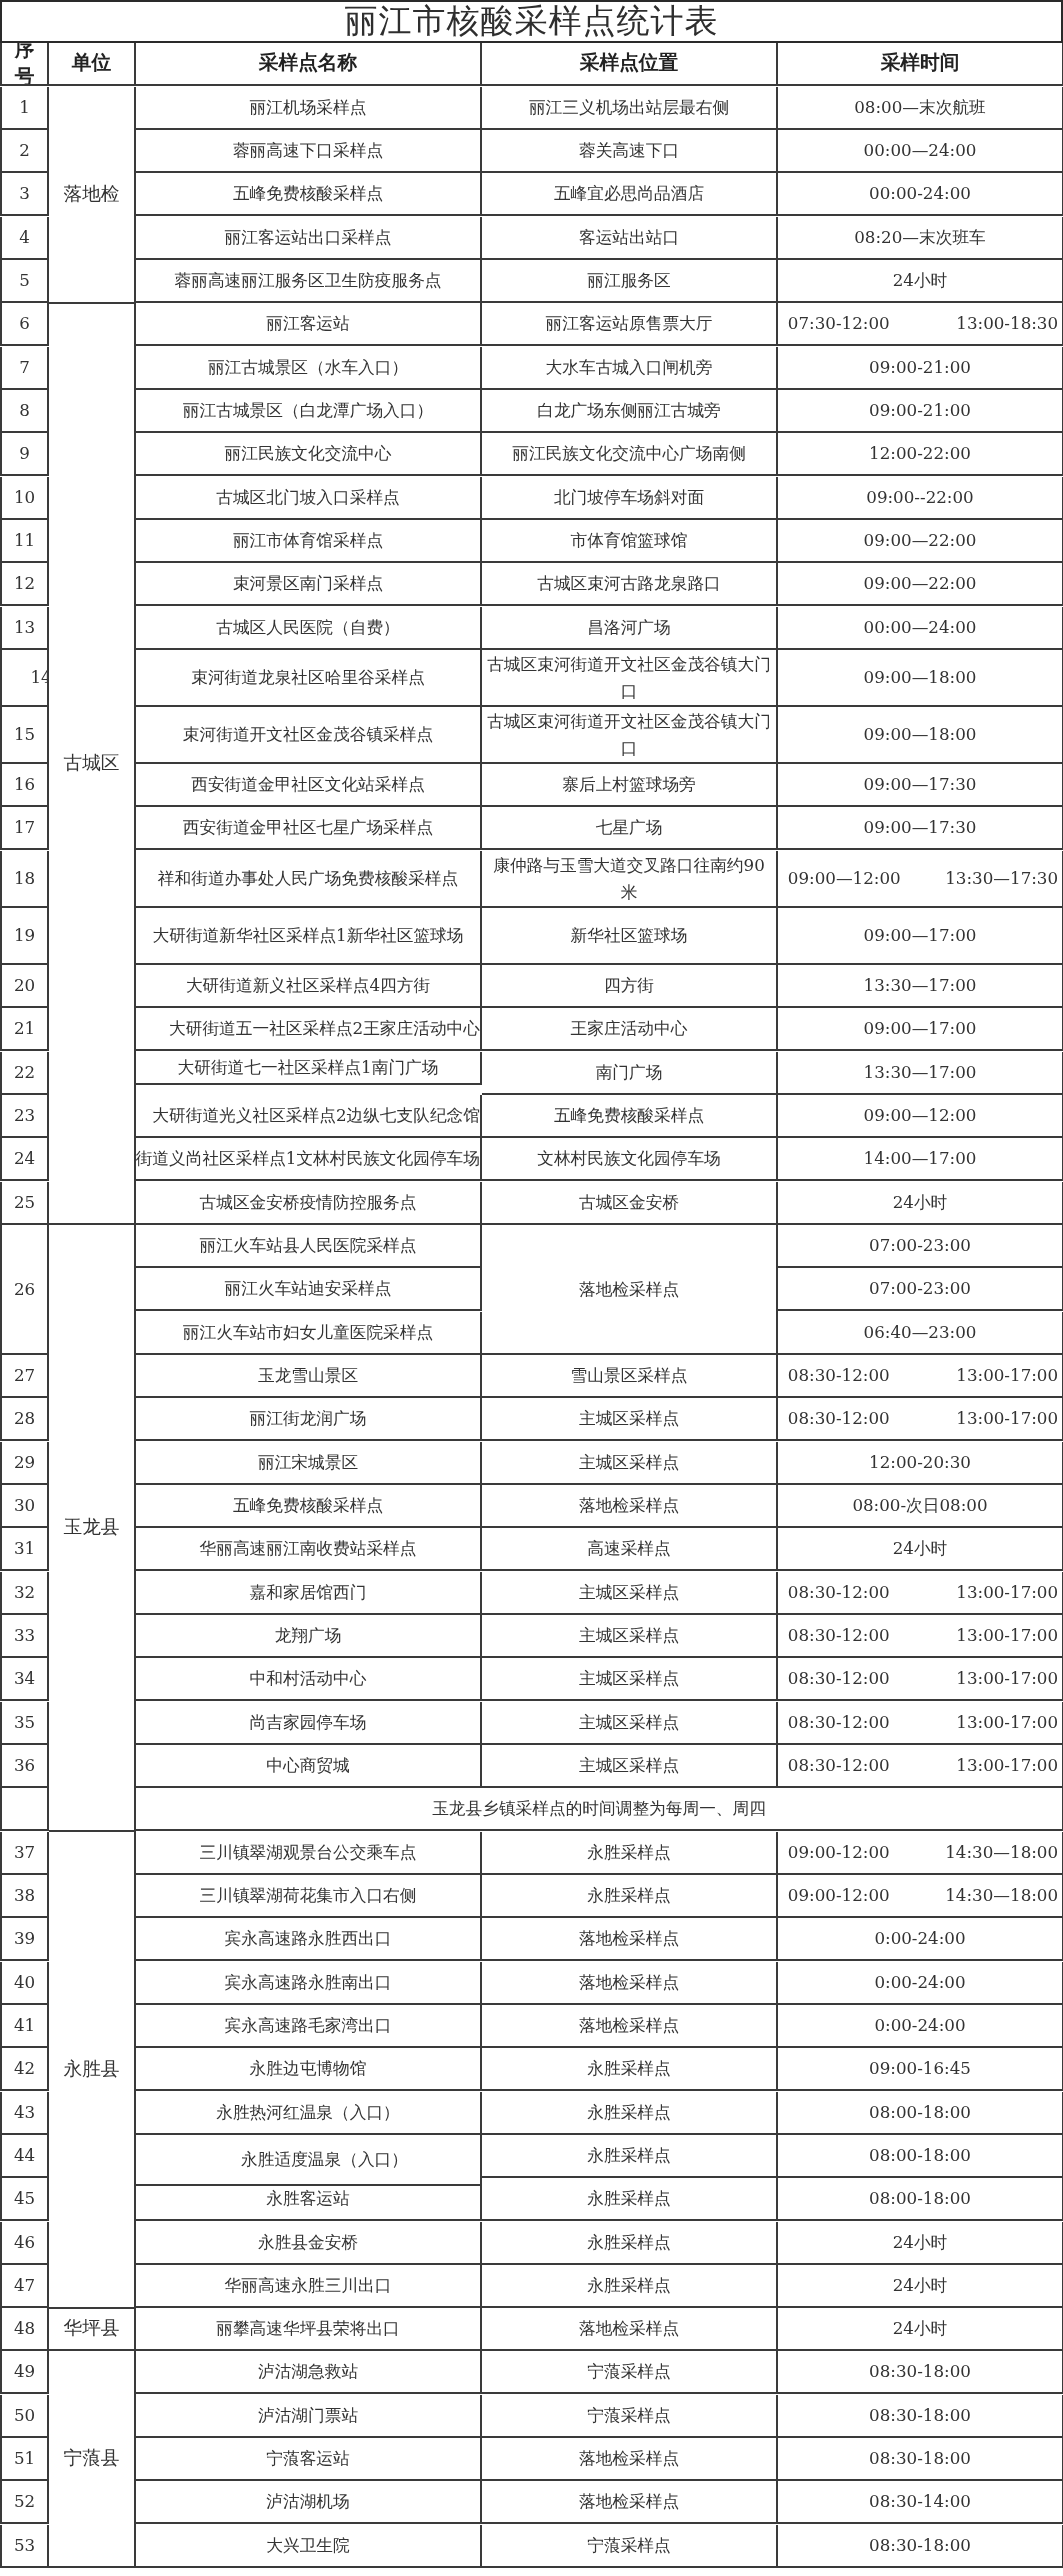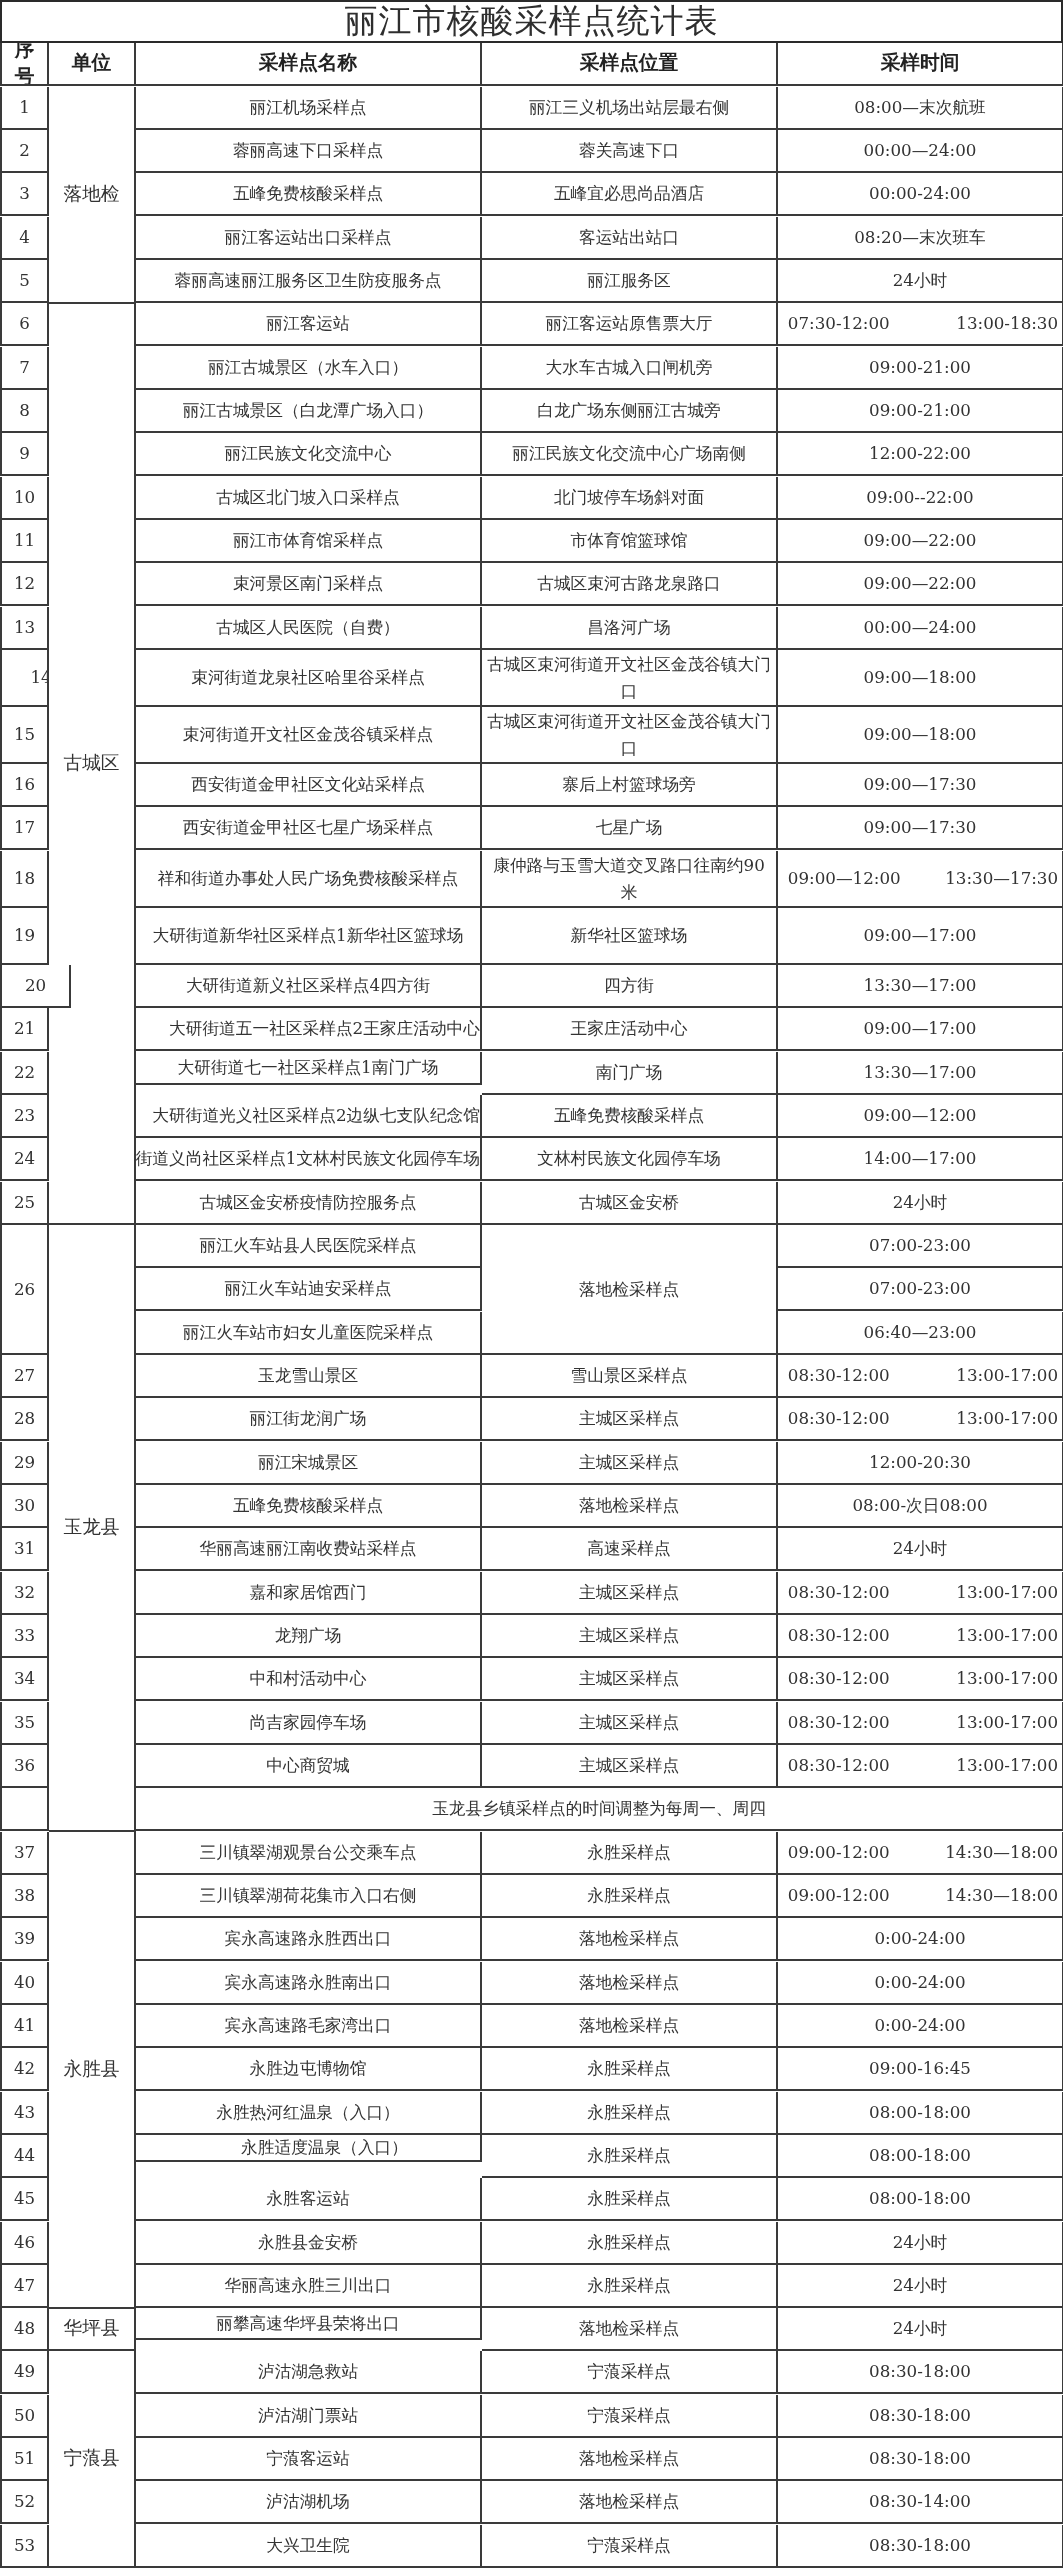--- a/index.html
+++ b/index.html
@@ -106,21 +106,21 @@
       <div class="cell" style="left: 136px; top: 851px; width: 346px; height: 57px;">祥和街道办事处人民广场免费核酸采样点</div>
       <div class="cell" style="left: 482px; top: 851px; width: 296px; height: 57px;">康仲路与玉雪大道交叉路口往南约90米</div>
       <div class="cell time2" style="left: 778px; top: 851px; width: 286px; height: 57px;">
         <span>09:00—12:00</span>
         <span>13:30—17:30</span>
       </div>
       <div class="cell first" style="left: 0px; top: 908px; width: 49px; height: 57px;">19</div>
       <div class="cell" style="left: 136px; top: 908px; width: 346px; height: 57px;">大研街道新华社区采样点1新华社区篮球场</div>
       <div class="cell" style="left: 482px; top: 908px; width: 296px; height: 57px;">新华社区篮球场</div>
       <div class="cell nowrap" style="left: 778px; top: 908px; width: 286px; height: 57px;">09:00—17:00</div>
-      <div class="cell first" style="left: 0px; top: 965px; width: 71px; height: 43px;">20</div>
+      <div class="cell first" style="left: 0px; top: 965px; width: 49px; height: 43px;">20</div>
       <div class="cell" style="left: 136px; top: 965px; width: 346px; height: 43px;">大研街道新义社区采样点4四方街</div>
       <div class="cell" style="left: 482px; top: 965px; width: 296px; height: 43px;">四方街</div>
       <div class="cell nowrap" style="left: 778px; top: 965px; width: 286px; height: 43px;">13:30—17:00</div>
       <div class="cell first" style="left: 0px; top: 1008px; width: 49px; height: 43px;">21</div>
       <div class="cell trunc" style="left: 136px; top: 1008px; width: 346px; height: 43px;">大研街道五一社区采样点2王家庄活动中心</div>
       <div class="cell" style="left: 482px; top: 1008px; width: 296px; height: 43px;">王家庄活动中心</div>
       <div class="cell nowrap" style="left: 778px; top: 1008px; width: 286px; height: 43px;">09:00—17:00</div>
       <div class="cell first" style="left: 0px; top: 1052px; width: 49px; height: 43px;">22</div>
       <div class="cell" style="left: 136px; top: 1052px; width: 346px; height: 33px;">大研街道七一社区采样点1南门广场</div>
       <div class="cell" style="left: 482px; top: 1052px; width: 296px; height: 43px;">南门广场</div>
@@ -236,37 +236,37 @@
       <div class="cell nowrap" style="left: 778px; top: 2005px; width: 286px; height: 43px;">0:00-24:00</div>
       <div class="cell first" style="left: 0px; top: 2048px; width: 49px; height: 43px;">42</div>
       <div class="cell" style="left: 136px; top: 2048px; width: 346px; height: 43px;">永胜边屯博物馆</div>
       <div class="cell" style="left: 482px; top: 2048px; width: 296px; height: 43px;">永胜采样点</div>
       <div class="cell nowrap" style="left: 778px; top: 2048px; width: 286px; height: 43px;">09:00-16:45</div>
       <div class="cell first" style="left: 0px; top: 2092px; width: 49px; height: 43px;">43</div>
       <div class="cell" style="left: 136px; top: 2092px; width: 346px; height: 43px;">永胜热河红温泉（入口）</div>
       <div class="cell" style="left: 482px; top: 2092px; width: 296px; height: 43px;">永胜采样点</div>
       <div class="cell nowrap" style="left: 778px; top: 2092px; width: 286px; height: 43px;">08:00-18:00</div>
       <div class="cell first" style="left: 0px; top: 2135px; width: 49px; height: 43px;">44</div>
-      <div class="cell" style="left: 136px; top: 2135px; width: 346px; height: 27px; padding-left: 36px;">永胜适度温泉（入口）</div>
+      <div class="cell" style="left: 136px; top: 2135px; width: 346px; height: 51px; padding-left: 36px;">永胜适度温泉（入口）</div>
       <div class="cell" style="left: 482px; top: 2135px; width: 296px; height: 43px;">永胜采样点</div>
       <div class="cell nowrap" style="left: 778px; top: 2135px; width: 286px; height: 43px;">08:00-18:00</div>
       <div class="cell first" style="left: 0px; top: 2178px; width: 49px; height: 43px;">45</div>
       <div class="cell" style="left: 136px; top: 2178px; width: 346px; height: 43px;">永胜客运站</div>
       <div class="cell" style="left: 482px; top: 2178px; width: 296px; height: 43px;">永胜采样点</div>
       <div class="cell nowrap" style="left: 778px; top: 2178px; width: 286px; height: 43px;">08:00-18:00</div>
       <div class="cell first" style="left: 0px; top: 2222px; width: 49px; height: 43px;">46</div>
       <div class="cell" style="left: 136px; top: 2222px; width: 346px; height: 43px;">永胜县金安桥</div>
       <div class="cell" style="left: 482px; top: 2222px; width: 296px; height: 43px;">永胜采样点</div>
       <div class="cell nowrap" style="left: 778px; top: 2222px; width: 286px; height: 43px;">24小时</div>
       <div class="cell first" style="left: 0px; top: 2265px; width: 49px; height: 43px;">47</div>
       <div class="cell" style="left: 136px; top: 2265px; width: 346px; height: 43px;">华丽高速永胜三川出口</div>
       <div class="cell" style="left: 482px; top: 2265px; width: 296px; height: 43px;">永胜采样点</div>
       <div class="cell nowrap" style="left: 778px; top: 2265px; width: 286px; height: 43px;">24小时</div>
       <div class="cell first" style="left: 0px; top: 2308px; width: 49px; height: 43px;">48</div>
-      <div class="cell" style="left: 136px; top: 2308px; width: 346px; height: 32px;">丽攀高速华坪县荣将出口</div>
+      <div class="cell" style="left: 136px; top: 2308px; width: 346px; height: 43px;">丽攀高速华坪县荣将出口</div>
       <div class="cell" style="left: 482px; top: 2308px; width: 296px; height: 43px;">落地检采样点</div>
       <div class="cell nowrap" style="left: 778px; top: 2308px; width: 286px; height: 43px;">24小时</div>
       <div class="cell first" style="left: 0px; top: 2351px; width: 49px; height: 43px;">49</div>
       <div class="cell" style="left: 136px; top: 2351px; width: 346px; height: 43px;">泸沽湖急救站</div>
       <div class="cell" style="left: 482px; top: 2351px; width: 296px; height: 43px;">宁蒗采样点</div>
       <div class="cell nowrap" style="left: 778px; top: 2351px; width: 286px; height: 43px;">08:30-18:00</div>
       <div class="cell first" style="left: 0px; top: 2395px; width: 49px; height: 43px;">50</div>
       <div class="cell" style="left: 136px; top: 2395px; width: 346px; height: 43px;">泸沽湖门票站</div>
       <div class="cell" style="left: 482px; top: 2395px; width: 296px; height: 43px;">宁蒗采样点</div>
       <div class="cell nowrap" style="left: 778px; top: 2395px; width: 286px; height: 43px;">08:30-18:00</div>

